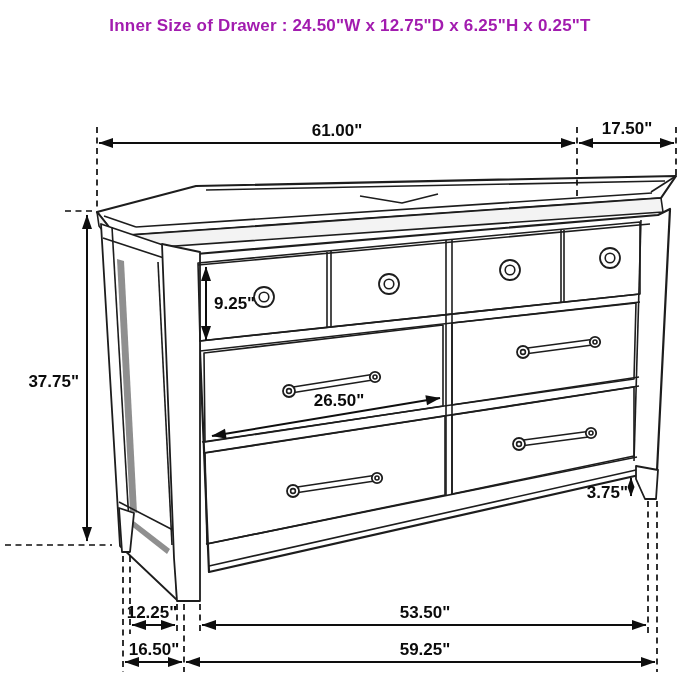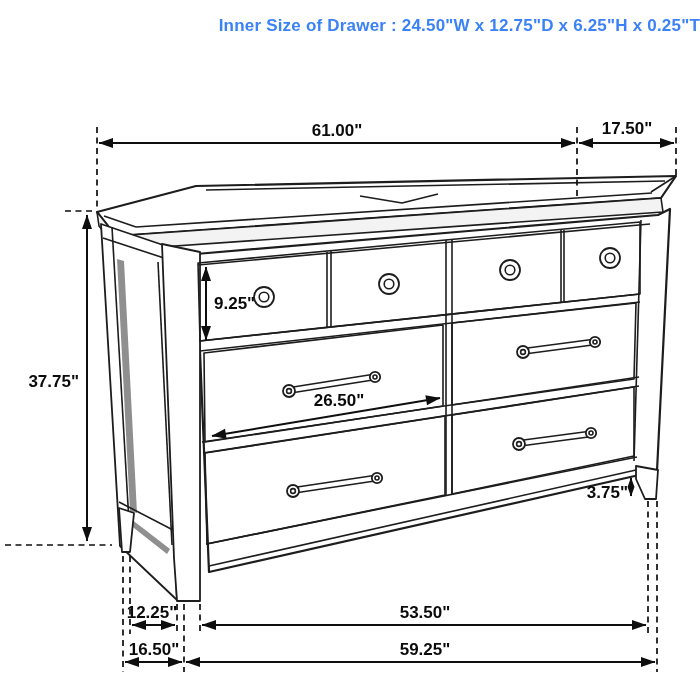--- a/index.html
+++ b/index.html
@@ -1,19 +1,19 @@
 <!DOCTYPE html>
 <html><head>
 <meta charset="utf-8">
 <style>
   html,body{margin:0;padding:0;background:#fff;}
   #stage{position:relative;width:700px;height:700px;background:#fff;overflow:hidden;
          font-family:"Liberation Sans",sans-serif;}
-  #title{position:absolute;top:16px;left:0;width:700px;text-align:right;
-         font-size:17px;font-weight:700;color:#3b82f6;letter-spacing:0.2px;}
+  #title{position:absolute;top:16px;left:0;width:700px;text-align:center;
+         font-size:17px;font-weight:700;color:#a21caf;letter-spacing:0.2px;}
   svg{position:absolute;top:0;left:0;}
   .ln{fill:none;stroke:#1d1d1d;stroke-width:1.6;stroke-linejoin:round;}
   .fw{fill:#ffffff;stroke:#1d1d1d;stroke-width:1.8;stroke-linejoin:round;}
   .fw2{fill:#ffffff;stroke:#1d1d1d;stroke-width:2.2;stroke-linejoin:round;}
   .fg{fill:#f3f3f3;stroke:#1d1d1d;stroke-width:1.6;stroke-linejoin:round;}
   .shade{fill:#8f8f8f;stroke:none;}
   .dim{stroke:#0e0e0e;stroke-width:2;fill:none;}
   .dash{stroke:#0e0e0e;stroke-width:1.7;stroke-dasharray:6 4.5;fill:none;}
   .dtxt{font:700 17px "Liberation Sans",sans-serif;fill:#0b0b0b;}
   .ah{fill:#0e0e0e;stroke:none;}

